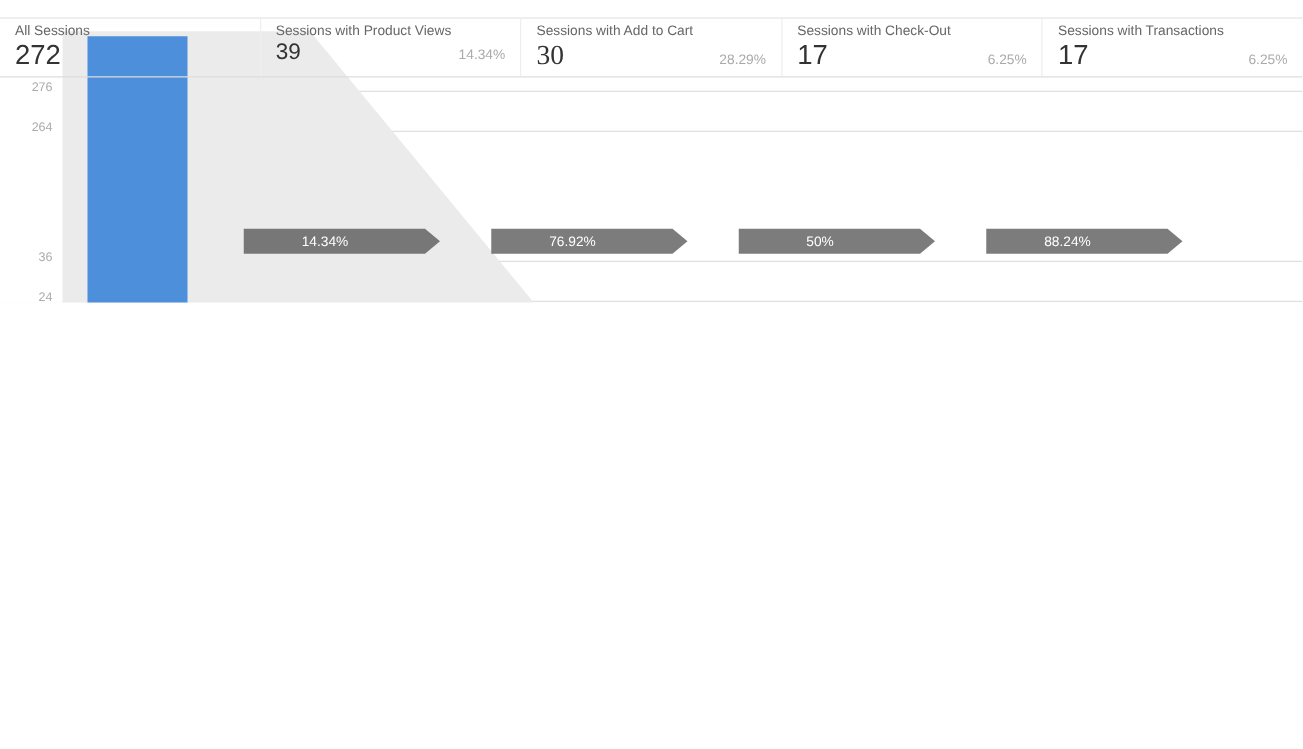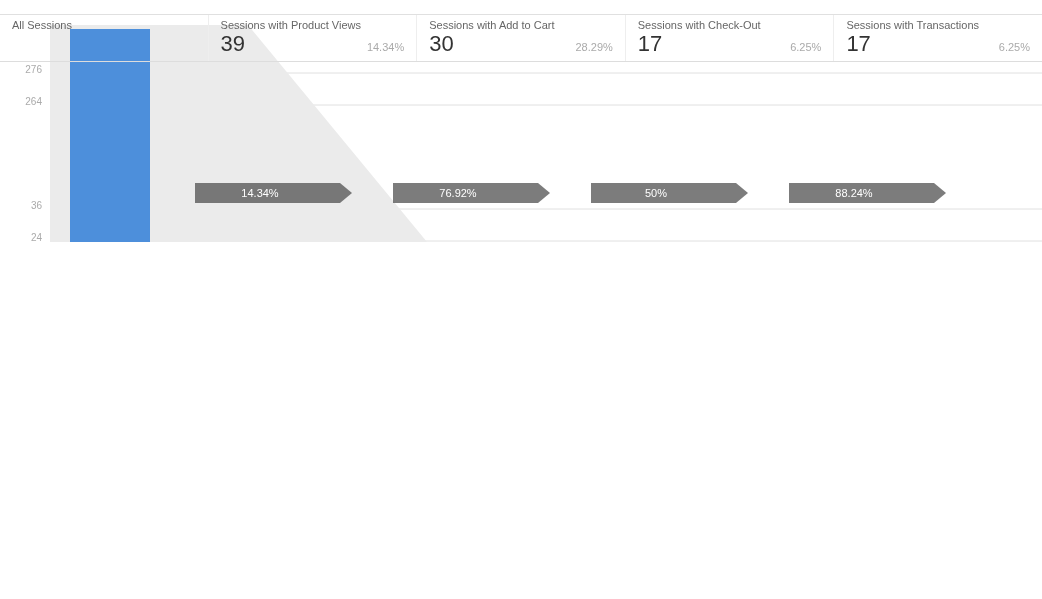--- a/index.html
+++ b/index.html
@@ -140,32 +140,33 @@
     <text x="107" y="316" text-anchor="middle" font-size="20" fill="#cc2222">▼</text>
     <text x="305" y="316" text-anchor="middle" font-size="20" fill="#cc2222">▼</text>
     <text x="503" y="316" text-anchor="middle" font-size="20" fill="#cc2222">▼</text>
     <text x="701" y="316" text-anchor="middle" font-size="20" fill="#cc2222">▼</text>
   </svg>
 </div>
 
 <div style="position:relative; margin-top:-340px; display:flex; border-bottom:1px solid #ddd;">
   <div style="flex:1; padding:4px 12px;">
     <div style="font-size:11px;color:#666;">All Sessions</div>
+    <div style="font-size:22px;font-weight:300;color:#333;">272</div>
   </div>
   <div style="flex:1; padding:4px 12px; border-left:1px solid #eee;">
     <div style="font-size:11px;color:#666;">Sessions with Product Views</div>
     <div style="display:flex;justify-content:space-between;align-items:baseline;">
-      <span style="font-size:22px;font-weight:300;color:#333;">39</span>
+      <span style="font-size:18px;font-weight:300;color:#333;">39</span>
       <span style="font-size:11px;color:#aaa;">14.34%</span>
     </div>
   </div>
   <div style="flex:1; padding:4px 12px; border-left:1px solid #eee;">
     <div style="font-size:11px;color:#666;">Sessions with Add to Cart</div>
     <div style="display:flex;justify-content:space-between;align-items:baseline;">
-      <span style="font-size:22px;font-weight:300;color:#333;">30</span>
+      <span style="font-size:22px;font-weight:300;color:#333;font-family:Liberation Serif, serif;">30</span>
       <span style="font-size:11px;color:#aaa;">28.29%</span>
     </div>
   </div>
   <div style="flex:1; padding:4px 12px; border-left:1px solid #eee;">
     <div style="font-size:11px;color:#666;">Sessions with Check-Out</div>
     <div style="display:flex;justify-content:space-between;align-items:baseline;">
       <span style="font-size:22px;font-weight:300;color:#333;">17</span>
       <span style="font-size:11px;color:#aaa;">6.25%</span>
     </div>
   </div>

